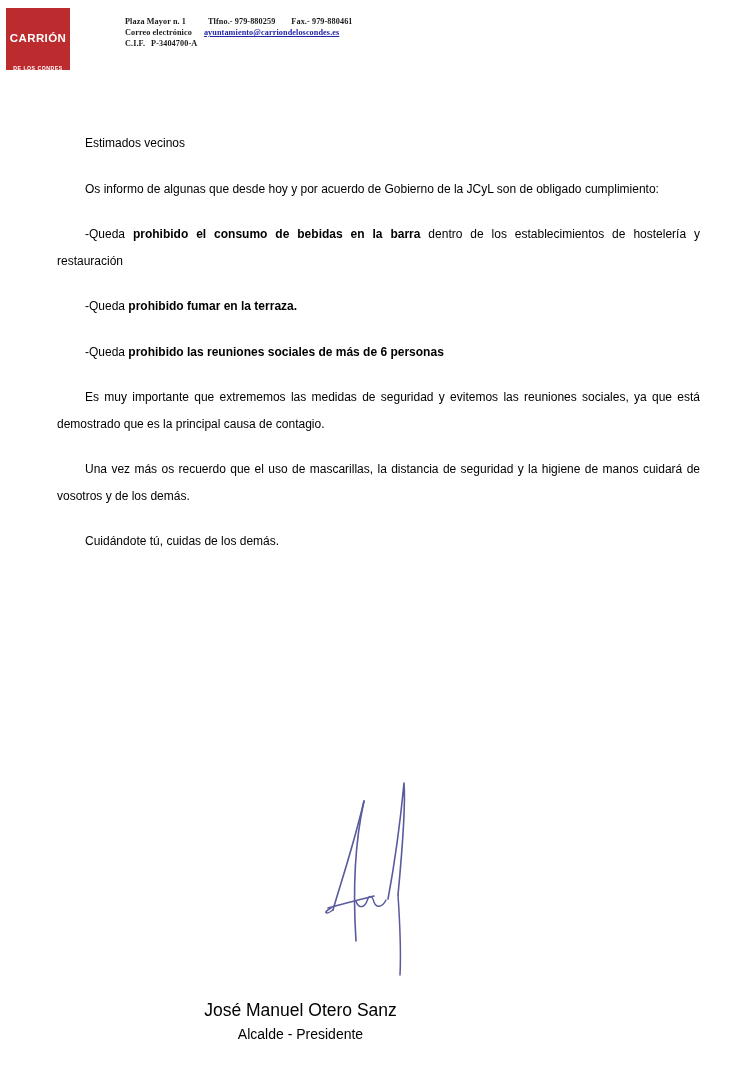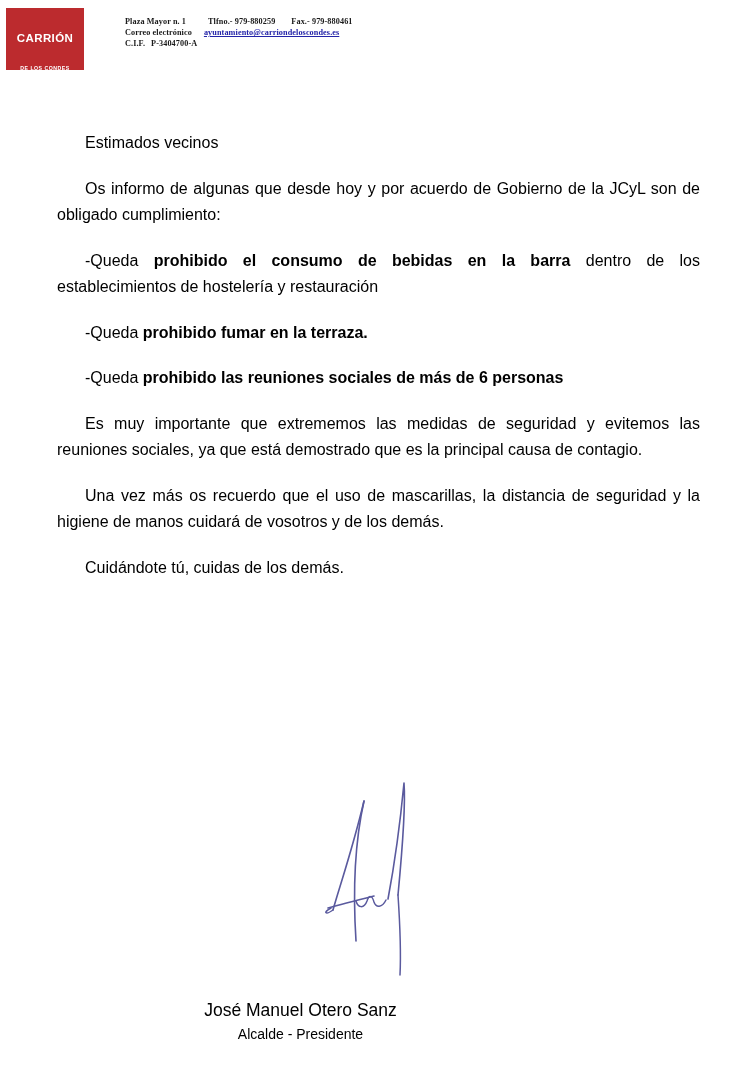--- a/index.html
+++ b/index.html
@@ -23,21 +23,21 @@
     position: absolute;
     left: 0;
     top: 0;
     width: 749px;
     height: 80px;
   }
   .logo-box {
     position: absolute;
     left: 6px;
     top: 8px;
-    width: 78px;
+    width: 64px;
     height: 62px;
     background: #bc2b2e;
     display: flex;
     flex-direction: column;
     align-items: center;
     justify-content: flex-start;
     padding-top: 3px;
     box-sizing: border-box;
     gap: 20px;
   }
@@ -91,21 +91,21 @@
   }
 
   
   .letter-body {
     position: absolute;
     left: 57px;
     top: 130px;
     width: 643px;
   }
   .para {
-    font-size: 16px;
+    font-size: 12px;
     line-height: 26.5px;
     text-align: justify;
     text-justify: inter-word;
     margin: 0 0 19px 0;
     text-indent: 28px;
   }
   .para.no-justify {
     text-align: left;
   }
   .para b, .para strong {

